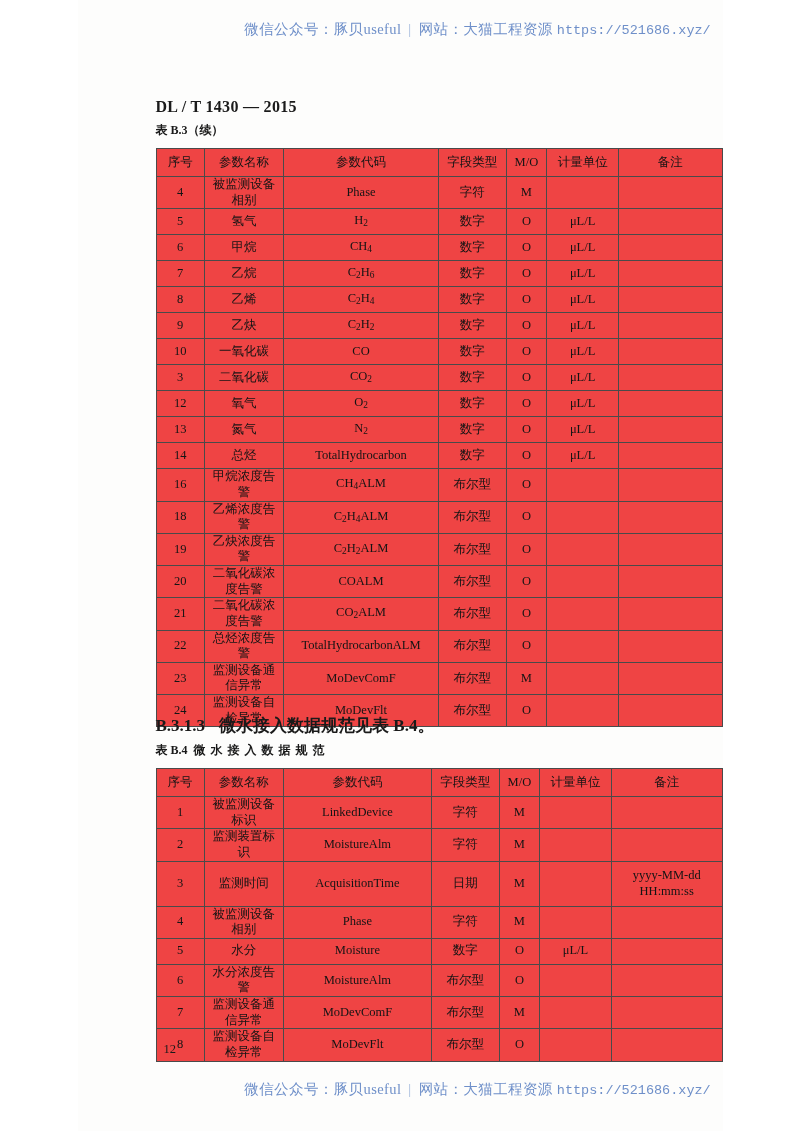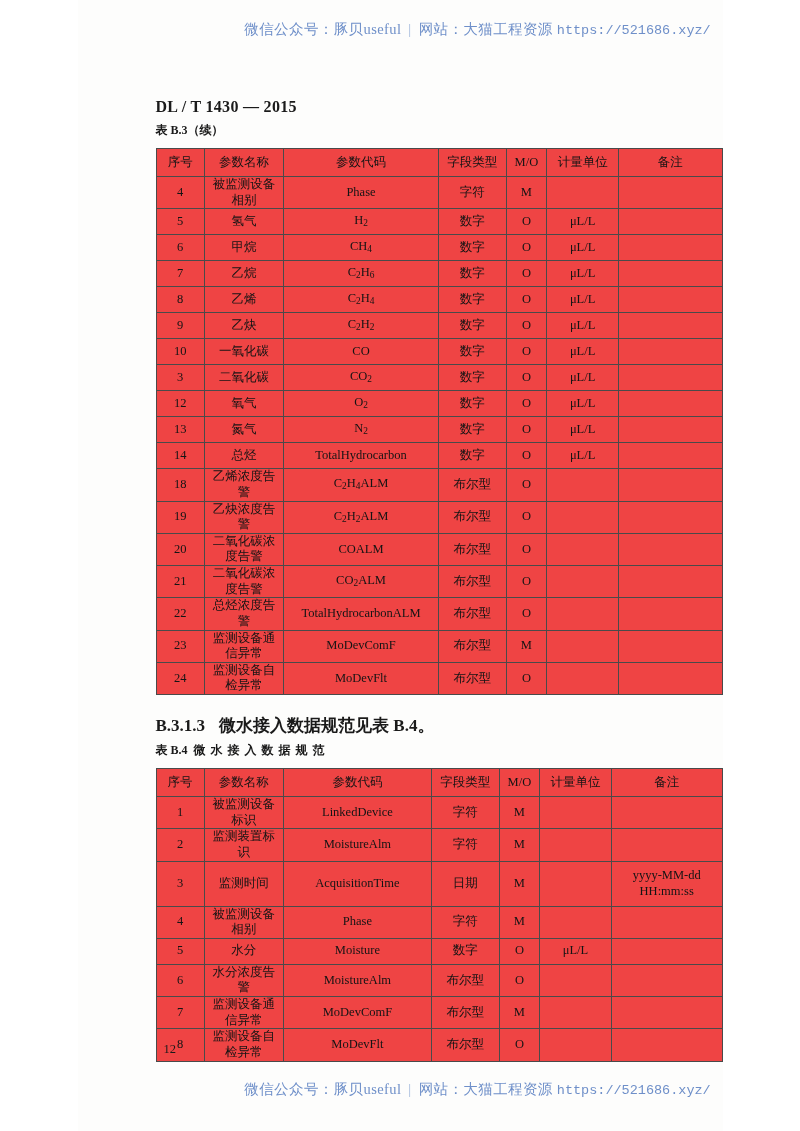--- a/index.html
+++ b/index.html
@@ -267,20 +267,29 @@
         <tr>
           <td>14</td>
           <td>总烃</td>
           <td>TotalHydrocarbon</td>
           <td>数字</td>
           <td>O</td>
           <td>μL/L</td>
           <td></td>
         </tr>
         <tr>
+          <td>16</td>
+          <td>甲烷浓度告警</td>
+          <td>CH<sub>4</sub>ALM</td>
+          <td>布尔型</td>
+          <td>O</td>
+          <td></td>
+          <td></td>
+        </tr>
+        <tr>
           <td>18</td>
           <td>乙烯浓度告警</td>
           <td>C<sub>2</sub>H<sub>4</sub>ALM</td>
           <td>布尔型</td>
           <td>O</td>
           <td></td>
           <td></td>
         </tr>
         <tr>
           <td>19</td>

